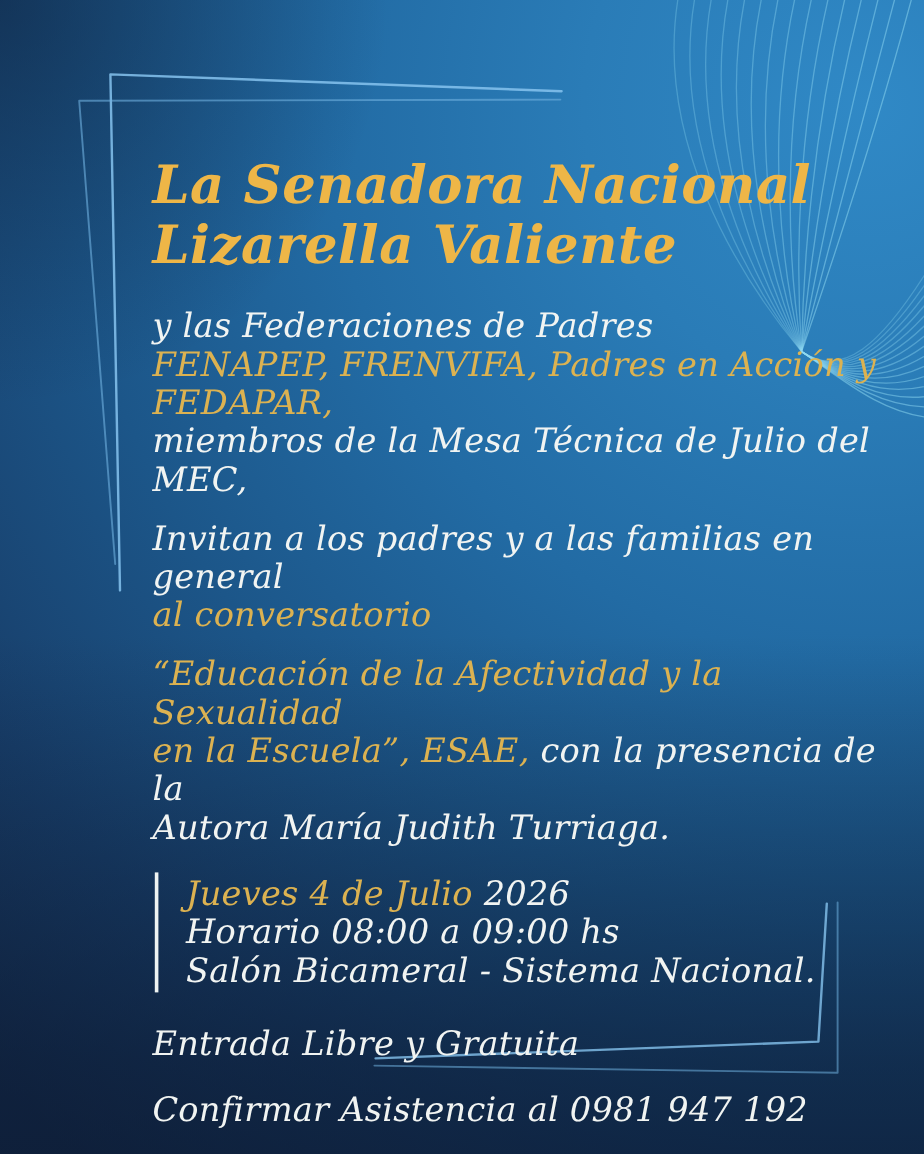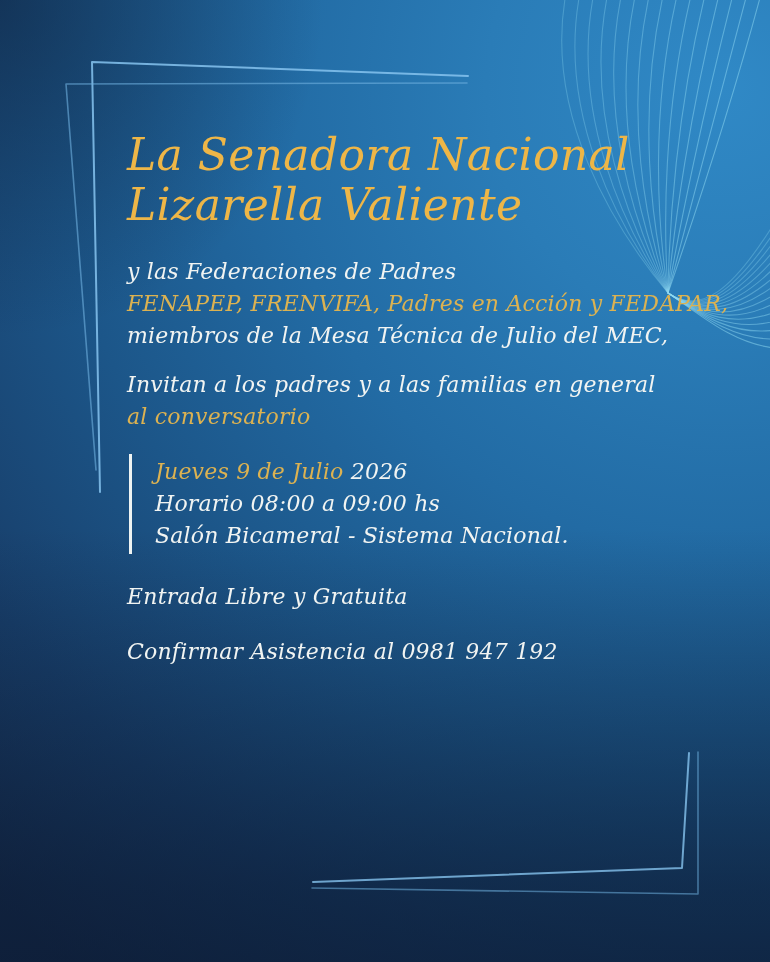--- a/index.html
+++ b/index.html
@@ -12,26 +12,26 @@
     background:
       radial-gradient(60% 50% at 0% 0%, rgba(12,26,50,.50), rgba(12,26,50,0) 70%),
       linear-gradient(180deg, rgba(10,22,44,0) 55%, rgba(10,22,44,.55) 92%, rgba(10,22,44,.62) 100%),
       radial-gradient(140% 115% at 94% 9%, #3089c6 0%, #2a7cb7 22%, #226ba4 42%, #1c5689 62%, #183f6b 82%, #162f52 100%);
   }
   .decor{position:absolute;left:0;top:0;width:770px;height:962px;pointer-events:none;}
   .content{position:absolute;left:127px;top:130px;right:36px;}
   .title{
     margin:0 0 26px 0;
     font-size:44px;line-height:50px;
-    font-weight:400;letter-spacing:.4px;
+    font-weight:700;letter-spacing:.4px;
     color:var(--gold-title);
   }
   .title .tl{display:block;}
   .para{margin:0 0 17px 0;}
-  .line{font-size:22px;line-height:32px;letter-spacing:.2px;}
+  .line{font-size:28px;line-height:32px;letter-spacing:.2px;}
   .gold{color:var(--gold);}
   .white{color:var(--white);}
   .event{
     border-left:3px solid var(--bar);
     padding:2px 0 2px 23px;
     margin:21px 0 27px 2px;
   }
   p.footer{margin:0 0 23px 0;color:var(--white);font-style:italic;}
 </style>
 </head>
@@ -76,24 +76,29 @@
     <div id="paras">
         <div class="para">
           <div class="line"><span class="white">y las Federaciones de Padres</span></div>
           <div class="line"><span class="gold">FENAPEP, FRENVIFA, Padres en Acción y FEDAPAR,</span></div>
           <div class="line"><span class="white">miembros de la Mesa Técnica de Julio del MEC,</span></div>
         </div>
         <div class="para">
           <div class="line"><span class="white">Invitan a los padres y a las familias en general</span></div>
           <div class="line"><span class="gold">al conversatorio</span></div>
         </div>
+        <div class="para">
+          <div class="line"><span class="gold">“Educación de la Afectividad y la Sexualidad</span></div>
+          <div class="line"><span class="gold">en la Escuela”, ESAE,</span><span class="white"> con la presencia de la</span></div>
+          <div class="line"><span class="white">Autora María Judith Turriaga.</span></div>
+        </div>
       </div>
 
     <div class="event" id="event">
-        <div class="line"><span class="gold">Jueves 9 de Julio </span><span class="white">2026</span></div>
+        <div class="line"><span class="gold">Jueves 4 de Julio </span><span class="white">2026</span></div>
         <div class="line"><span class="white">Horario 08:00 a 09:00 hs</span></div>
         <div class="line"><span class="white">Salón Bicameral - Sistema Nacional.</span></div>
       </div>
 
     <p class="line footer">Entrada Libre y Gratuita</p>
     <p class="line footer">Confirmar Asistencia al 0981 947 192</p>
   </div>
 </div>
 
 </body></html>

